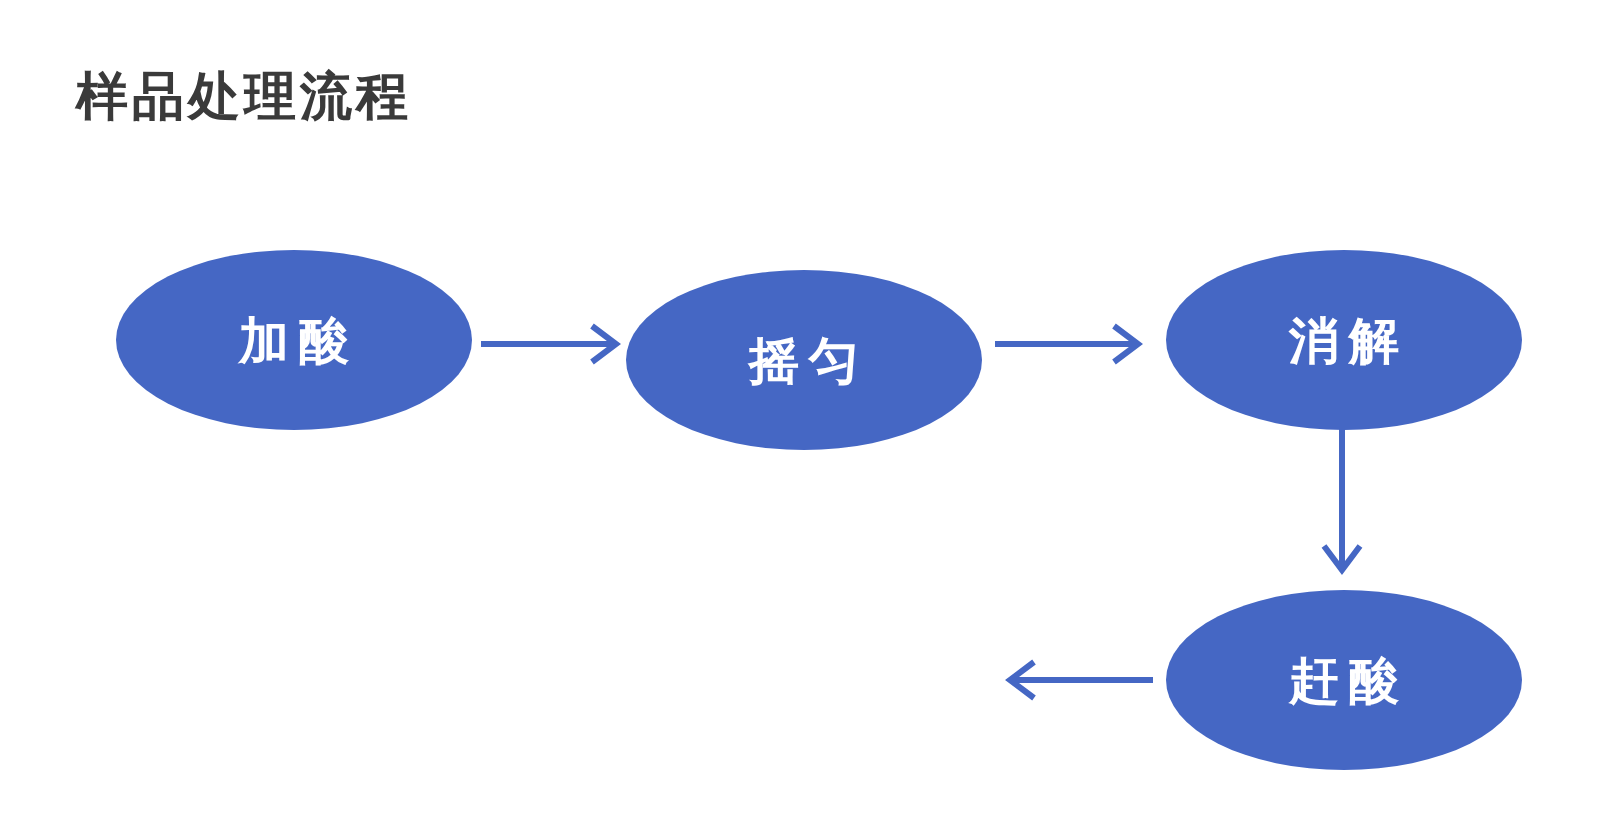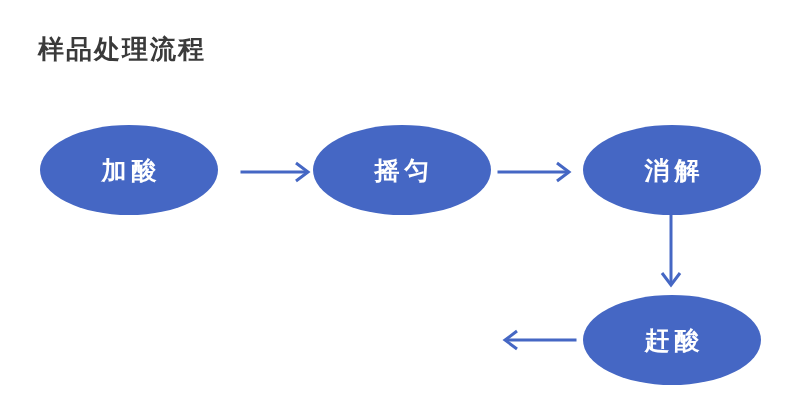--- a/index.html
+++ b/index.html
@@ -50,22 +50,22 @@
   .node-label {
     color: #ffffff;
     font-size: 25px;
     font-weight: bold;
     letter-spacing: 5px;
     text-indent: 5px;
     line-height: 1;
     white-space: nowrap;
   }
 
-  .node-1 { left: 40px;  top: 125px; }
-  .node-2 { left: 313px; top: 125px; }
+  .node-1 { left: 58px;  top: 125px; }
+  .node-2 { left: 313px; top: 135px; }
   .node-3 { left: 583px; top: 125px; }
   .node-4 { left: 583px; top: 295px; }
   .node-5 { left: 313px; top: 295px; }
 
   
   .arrow {
     position: absolute;
   }
   .arrow svg {
     display: block;

